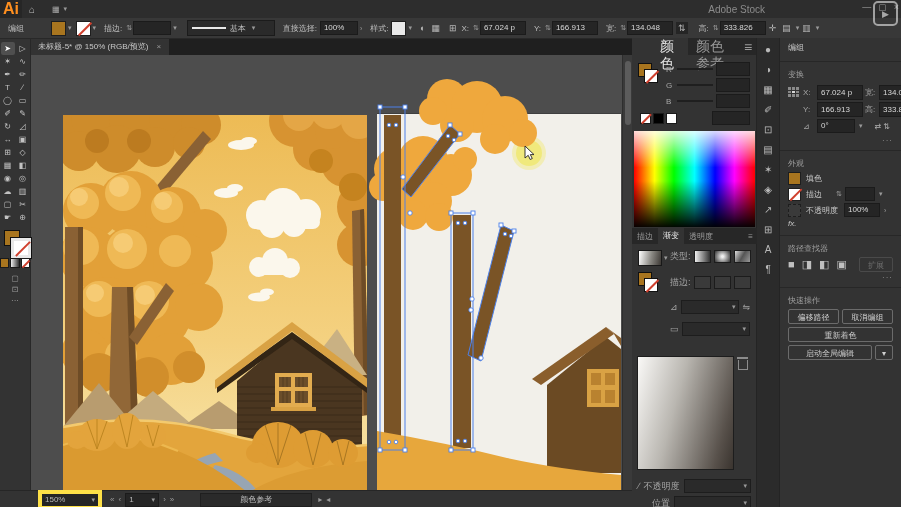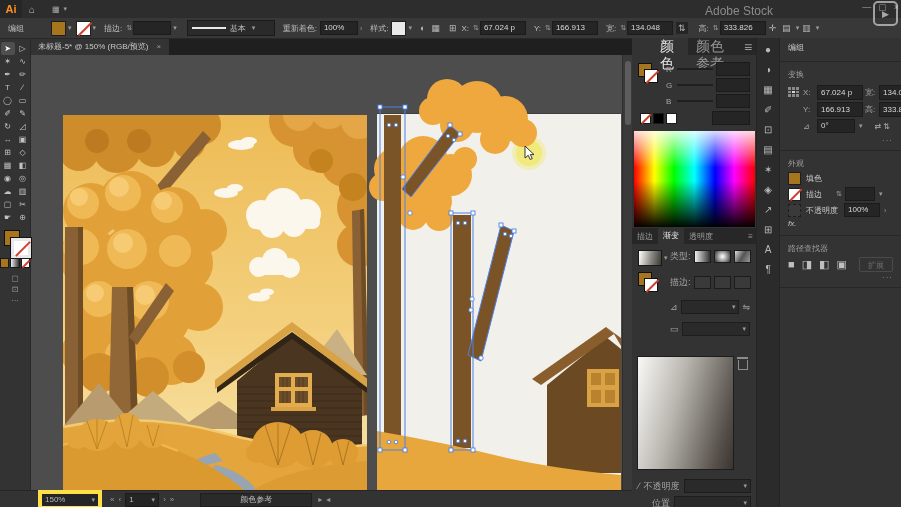--- a/index.html
+++ b/index.html
@@ -1,25 +1,25 @@
 <!DOCTYPE html>
 <html><head>
 <meta charset="utf-8">
 <style>
   html,body{margin:0;padding:0;background:#222;}
   .app{position:relative;width:901px;height:507px;overflow:hidden;background:#4D4D4D;
        font-family:"Liberation Sans",sans-serif;font-size:9px;color:#C8C8C8;-webkit-font-smoothing:antialiased;}
   
   .menubar{position:absolute;top:0;left:0;width:901px;height:18px;background:#2D2D2D;display:flex;align-items:center;gap:0;z-index:5;}
-  .ailogo{width:22px;height:18px;display:flex;align-items:center;justify-content:center;color:#FF8F1F;font-weight:bold;font-size:11px;background:#262626;}
+  .ailogo{width:22px;height:18px;display:flex;align-items:center;justify-content:center;color:#FF8F1F;font-weight:bold;font-size:16px;background:#262626;}
   .homeic{width:20px;text-align:center;color:#BDBDBD;font-size:10px;}
   .menuitems{display:flex;gap:0;margin-left:8px;}
   .menuitems span{padding:0 7px;line-height:18px;color:#C6C6C6;font-size:9px;cursor:default;}
   .wsgroup{margin-left:10px;display:flex;align-items:center;gap:2px;color:#AFAFAF;font-size:8px;}
-  .stock{position:absolute;right:128px;top:4px;color:#8B8B8B;font-size:12px;}
+  .stock{position:absolute;right:136px;top:4px;color:#8B8B8B;font-size:10px;}
   .winctl{position:absolute;right:2px;top:2px;color:#9A9A9A;font-size:9px;display:flex;gap:7px;}
   .optionsbar{position:absolute;top:18px;left:0;width:901px;height:20px;background:#383838;border-bottom:1px solid #282828;
               display:flex;align-items:center;font-size:8px;color:#BFBFBF;z-index:4;}
   .optionsbar .lab{margin:0 3px 0 8px;white-space:nowrap;}
   .sw{width:13px;height:13px;border:1px solid #1e1e1e;position:relative;background:#A8751F;}
   .swnone{background:#fff;}
   .slash{position:absolute;left:-1px;top:50%;width:141%;height:2px;background:#D0402E;transform:rotate(-45deg);transform-origin:center;}
   .caret{color:#9a9a9a;font-size:7px;margin-left:2px;}
   .vbox{background:#252525;border:1px solid #1b1b1b;color:#D8D8D8;height:12px;line-height:12px;padding:0 3px;font-size:8px;white-space:nowrap;}
   .brushbox{width:78px;background:#2A2A2A;border:1px solid #1b1b1b;height:14px;display:flex;align-items:center;padding:0 4px;gap:4px;}
@@ -139,21 +139,21 @@
     <span class="caret">▾</span>
     <span class="lab">描边:</span>
     <span class="stepper">⇅</span>
     <span class="vbox" style="width:30px"></span>
     <span class="caret">▾</span>
     <span class="brushbox" style="margin-left:10px">
       <span class="brushline"></span>
       <span>基本</span>
       <span class="caret">▾</span>
     </span>
-    <span class="lab">重新着色:</span>
+    <span class="lab">直接选择:</span>
     <span class="vbox" style="width:30px">100%</span>
     <span class="caret">›</span>
     <span class="lab">样式:</span>
     <span class="sw" style="background:#E9E9E9"></span>
     <span class="caret">▾</span>
     <span class="icbtn" style="margin-left:8px">◐</span>
     <span class="icbtn">▦</span>
     <span class="icbtn" style="margin-left:6px">⊞</span>
     <span class="lab" style="margin-left:2px">X:</span>
     <span class="stepper">⇅</span>
@@ -754,19 +754,33 @@
               <span class="pf">■</span>
               <span class="pf">◨</span>
               <span class="pf">◧</span>
               <span class="pf">▣</span>
             </span>
           <button class="btn dim" style="width:34px;margin-left:auto">扩展</button>
         </div>
         <div class="morer">···</div>
       </div>
       <div class="divider"></div>
+      <div class="sect">
+        <div class="title">快速操作</div>
+        <div class="qarow">
+          <button class="btn">偏移路径</button>
+          <button class="btn">取消编组</button>
+        </div>
+        <div class="qarow">
+          <button class="btn">重新着色</button>
+        </div>
+        <div class="qarow">
+          <button class="btn" style="flex:4">启动全局编辑</button>
+          <button class="btn" style="flex:0 0 14px">▾</button>
+        </div>
+      </div>
     </div>
   </div>
 
   <div class="watermark">
     <span class="wlogo">▶</span>
   </div>
 </div>
 
 </body></html>

